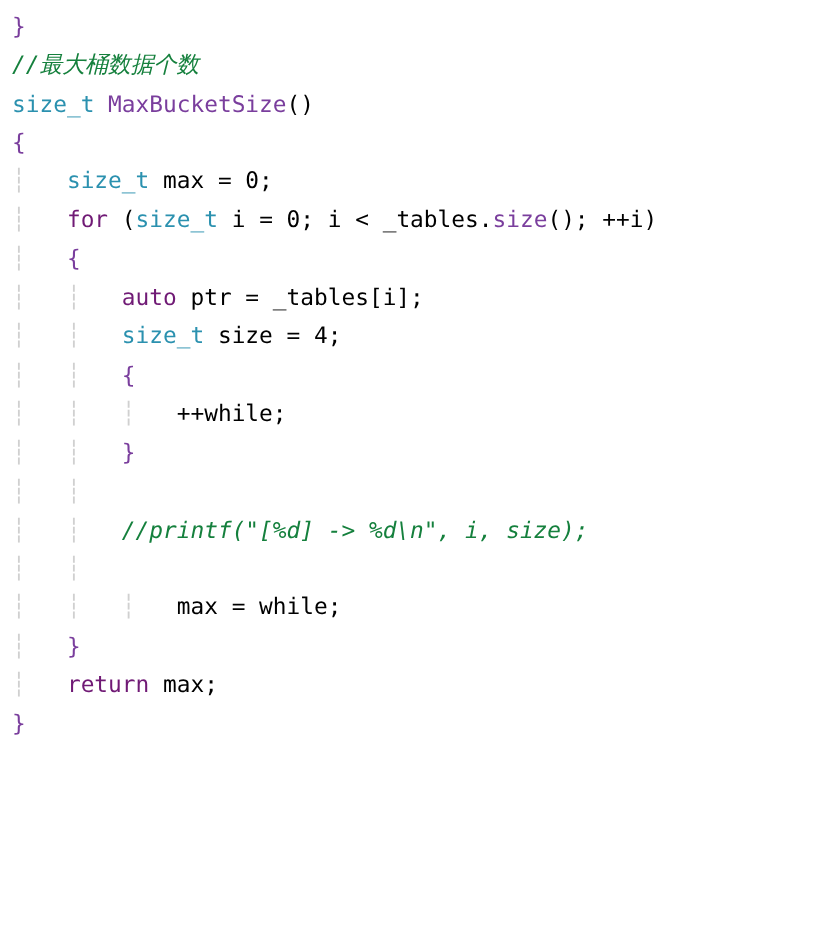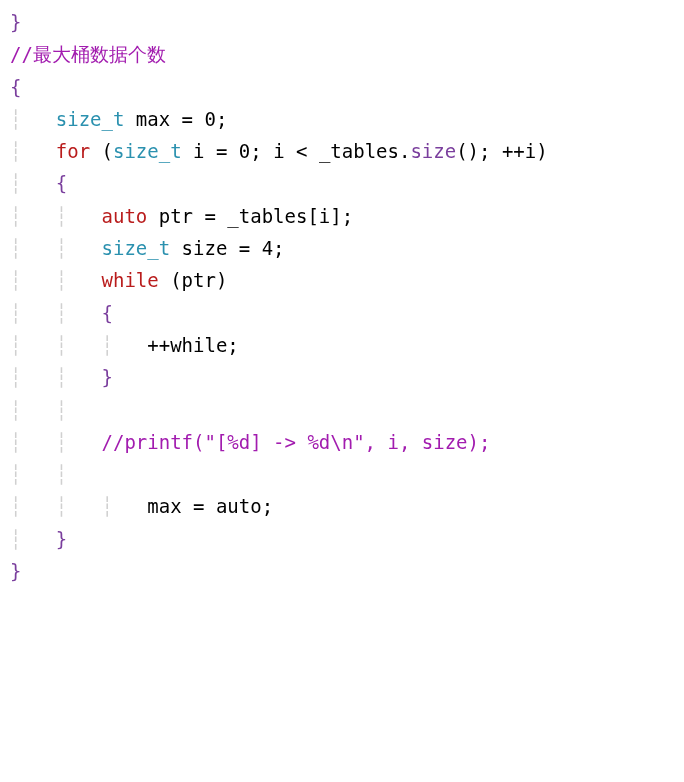--- a/index.html
+++ b/index.html
@@ -13,47 +13,48 @@
       font-size: 19px;
       line-height: 1.7;
       padding: 6px 10px;
       color: #000000;
       width: 684px;
     }
     .code-line {
       white-space: pre;
       position: relative;
     }
-    .comment { color: #a21caf; }
+    .comment { color: #15803d; font-style: italic; }
     .type { color: #2b91af; }
     .funcname { color: #7a3e9d; }
-    .keyword { color: #b91c1c; }
+    .keyword { color: #701a75; }
     .guide {
       color: #d0d0d0;
       display: inline-block;
     }
     .curly {
       color: #7a3e9d;
     }
   </style>
 </head>
 <body>
 
 <div>
 <div class="code-line"><span class="curly">}</span></div>
 <div class="code-line"><span class="comment">//最大桶数据个数</span></div>
+<div class="code-line"><span class="type">size_t</span><span class="funcname"> MaxBucketSize</span><span>()</span></div>
 <div class="code-line"><span class="curly">{</span></div>
 <div class="code-line"><span class="guide">┆   </span><span class="type">size_t</span><span> max = 0;</span></div>
 <div class="code-line"><span class="guide">┆   </span><span class="keyword">for</span><span> (</span><span class="type">size_t</span><span> i = 0; i &lt; _tables.</span><span class="funcname">size</span><span>(); ++i)</span></div>
 <div class="code-line"><span class="guide">┆   </span><span class="curly">{</span></div>
 <div class="code-line"><span class="guide">┆   ┆   </span><span class="keyword">auto</span><span> ptr = _tables[i];</span></div>
 <div class="code-line"><span class="guide">┆   ┆   </span><span class="type">size_t</span><span> size = 4;</span></div>
-<div class="code-line"><span class="guide">┆   ┆   </span><span class="keyword">while</span><span> (ptr)</span></div>
 <div class="code-line"><span class="guide">┆   ┆   </span><span class="curly">{</span></div>
 <div class="code-line"><span class="guide">┆   ┆   ┆   </span><span>++while;</span></div>
 <div class="code-line"><span class="guide">┆   ┆   </span><span class="curly">}</span></div>
 <div class="code-line"><span class="guide">┆   ┆   </span></div>
 <div class="code-line"><span class="guide">┆   ┆   </span><span class="comment">//printf("[%d] -&gt; %d\n", i, size);</span></div>
 <div class="code-line"><span class="guide">┆   ┆   </span></div>
-<div class="code-line"><span class="guide">┆   ┆   ┆   </span><span>max = auto;</span></div>
+<div class="code-line"><span class="guide">┆   ┆   ┆   </span><span>max = while;</span></div>
 <div class="code-line"><span class="guide">┆   </span><span class="curly">}</span></div>
+<div class="code-line"><span class="guide">┆   </span><span class="keyword">return</span><span> max;</span></div>
 <div class="code-line"><span class="curly">}</span></div>
 </div>
 
 </body></html>

